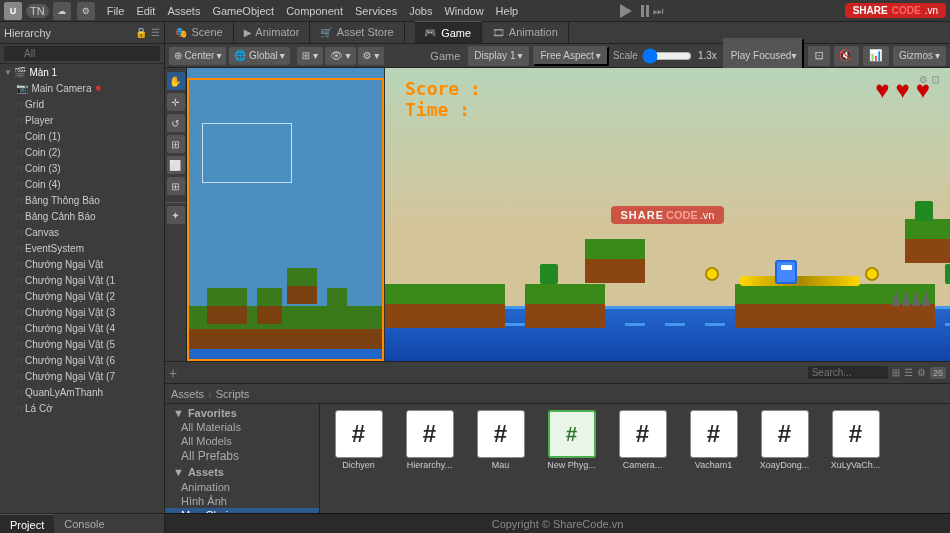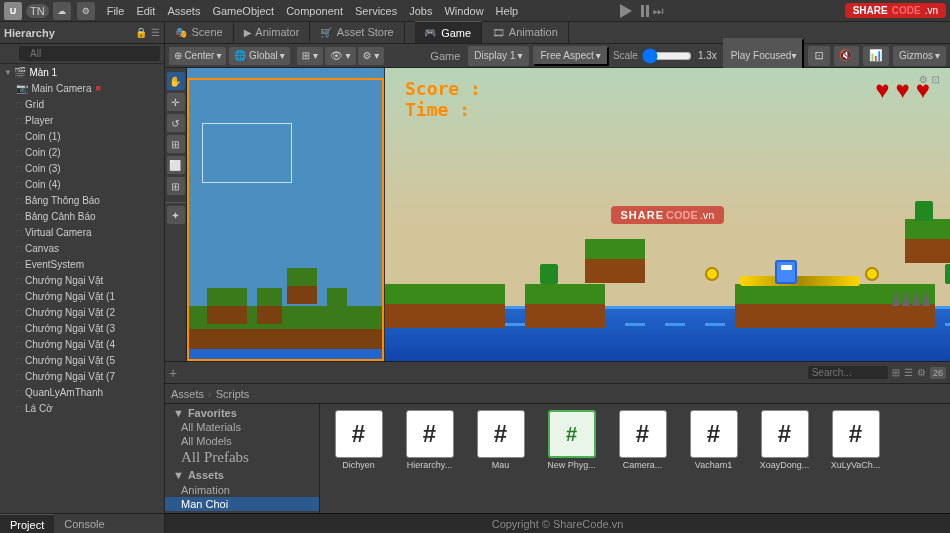--- a/index.html
+++ b/index.html
@@ -13,26 +13,26 @@
     .tn-badge { background: #555; border-radius: 3px; padding: 1px 4px; font-size: 10px; color: #ccc; }
     .menu-icons { display: flex; gap: 6px; align-items: center; }
     .menu-icon-btn { width: 18px; height: 18px; background: #555; border-radius: 2px; display: flex; align-items: center; justify-content: center; cursor: pointer; font-size: 9px; }
 
     
     #main { display: flex; height: calc(533px - 22px); }
 
     
     #hierarchy { width: 165px; background: #3c3c3c; border-right: 1px solid #222; display: flex; flex-direction: column; }
     .panel-header { display: flex; align-items: center; background: #3c3c3c; border-bottom: 1px solid #222; height: 22px; padding: 0 4px; justify-content: space-between; }
-    .panel-title { font-size: 11px; color: #ccc; font-weight: bold; }
+    .panel-title { font-size: 11px; color: #ccc; font-weight: normal; }
     .panel-icons { display: flex; gap: 3px; }
     .panel-icon { font-size: 10px; color: #888; cursor: pointer; }
 
     .hierarchy-toolbar { display: flex; align-items: center; padding: 2px 4px; gap: 2px; background: #3c3c3c; border-bottom: 1px solid #2a2a2a; }
-    .hierarchy-search { background: #2a2a2a; border: none; color: #ccc; font-size: 10px; width: 100%; padding: 2px 11px; border-radius: 2px; outline: none; margin-left: 15px; }
+    .hierarchy-search { background: #2a2a2a; border: none; color: #ccc; font-size: 10px; width: 100%; padding: 2px 20px; border-radius: 2px; outline: none; }
 
     .hierarchy-list { overflow-y: auto; flex: 1; }
     .hierarchy-item { display: flex; align-items: center; padding: 1px 4px; cursor: pointer; white-space: nowrap; font-size: 11px; min-height: 16px; }
     .hierarchy-item .item-icon { margin-right: 3px; font-size: 10px; color: #888; }
     .hierarchy-item .item-name { color: #ccc; font-size: 10px; }
     .hierarchy-item .item-name.active { color: #fff; }
     .expand-arrow { color: #888; font-size: 8px; margin-right: 2px; }
 
     
     #center { flex: 1; display: flex; flex-direction: column; min-width: 0; }
@@ -198,25 +198,20 @@
         <span class="item-name">Bảng Thông Báo</span>
       </div>
       <div class="hierarchy-item">
         <span style="width:12px;"></span>
         <span class="item-icon" style="color:#555;">□</span>
         <span class="item-name">Bảng Cảnh Báo</span>
       </div>
       <div class="hierarchy-item">
         <span style="width:12px;"></span>
         <span class="item-icon" style="color:#555;">□</span>
-        <span class="item-name">Virtual Camera</span>
-      </div>
-      <div class="hierarchy-item">
-        <span style="width:12px;"></span>
-        <span class="item-icon" style="color:#555;">□</span>
         <span class="item-name">Canvas</span>
       </div>
       <div class="hierarchy-item">
         <span style="width:12px;"></span>
         <span class="item-icon" style="color:#555;">□</span>
         <span class="item-name">EventSystem</span>
       </div>
       <div class="hierarchy-item">
         <span style="width:12px;"></span>
         <span class="item-icon" style="color:#555;">□</span>
@@ -239,20 +234,25 @@
       </div>
       <div class="hierarchy-item">
         <span style="width:12px;"></span>
         <span class="item-icon" style="color:#555;">□</span>
         <span class="item-name">Chướng Ngại Vật (4</span>
       </div>
       <div class="hierarchy-item">
         <span style="width:12px;"></span>
         <span class="item-icon" style="color:#555;">□</span>
         <span class="item-name">Chướng Ngại Vật (5</span>
+      </div>
+      <div class="hierarchy-item">
+        <span style="width:12px;"></span>
+        <span class="item-icon" style="color:#555;">□</span>
+        <span class="item-name">Chướng Ngại Vật (6</span>
       </div>
       <div class="hierarchy-item">
         <span style="width:12px;"></span>
         <span class="item-icon" style="color:#555;">□</span>
         <span class="item-name">Chướng Ngại Vật (7</span>
       </div>
       <div class="hierarchy-item">
         <span style="width:12px;"></span>
         <span class="item-icon" style="color:#555;">□</span>
         <span class="item-name">QuanLyAmThanh</span>
@@ -478,26 +478,27 @@
 
       <div style="display:flex; flex:1; overflow:hidden;">
 
         <div style="width:155px; border-right:1px solid #222; overflow-y:auto; padding:2px 0;">
           <div style="padding:1px 8px; font-size:11px; color:#aaa; display:flex; align-items:center; gap:4px; cursor:pointer;">
             <span>▼</span>
             <span style="font-weight:bold;">Favorites</span>
           </div>
           <div style="padding:1px 16px; font-size:11px; color:#aaa; cursor:pointer;">All Materials</div>
           <div style="padding:1px 16px; font-size:11px; color:#aaa; cursor:pointer;">All Models</div>
-          <div style="padding:1px 16px; font-size:15px; color:#aaa; cursor:pointer;font-family:Liberation Serif, serif;">All Prefabs</div>
+          <div style="padding:1px 16px; font-size:12px; color:#aaa; cursor:pointer;">All Prefabs</div>
           <div style="padding:2px 8px; font-size:11px; color:#aaa; display:flex; align-items:center; gap:4px; cursor:pointer;">
             <span>▼</span>
             <span style="font-weight:bold;">Assets</span>
           </div>
           <div style="padding:1px 16px; font-size:11px; color:#aaa; cursor:pointer;">Animation</div>
+          <div style="padding:1px 16px; font-size:11px; color:#aaa; cursor:pointer;">Hình Ảnh</div>
           <div style="padding:1px 16px; font-size:11px; color:#aaa; cursor:pointer; background:#2d5a8e; color:#fff;">
             <span>Man Choi</span>
           </div>
 
         </div>
 
         <div class="assets-grid">
 
           <div class="asset-item">
             <div class="asset-icon">

